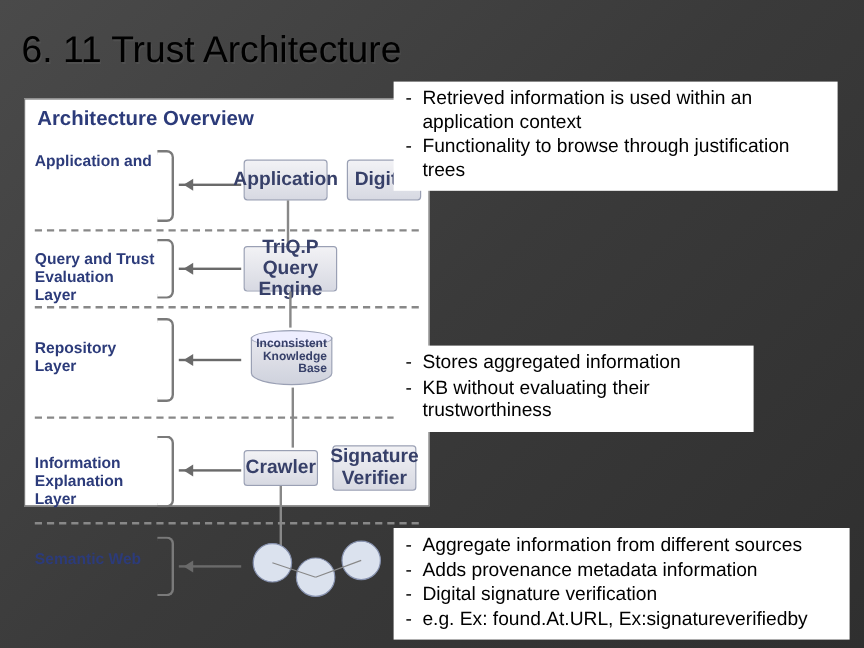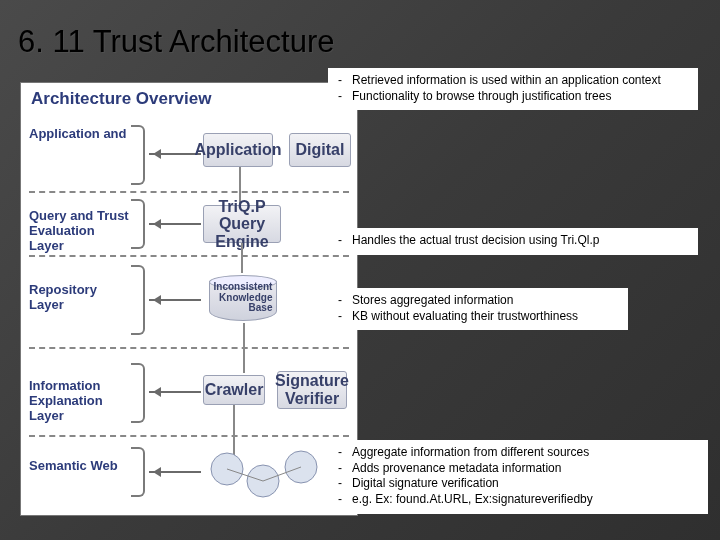--- a/index.html
+++ b/index.html
@@ -18,21 +18,21 @@
   .title {
     color: #000;
     font-size: 31px;
     font-weight: 400;
     margin-bottom: 8px;
     text-shadow: 1px 1px 0 rgba(255,255,255,.05);
   }
   .diagram {
     position: absolute;
     left: 20px; top: 82px;
-    width: 338px; height: 434px;
+    width: 338px; height: 340px;
     background: #fff;
     border: 1px solid #777;
     text-decoration: underline;
   }
   .ov-title {
     position: absolute; left: 10px; top: 6px;
     font-size: 17px; font-weight: bold; color: #2c3b7a;
     filter: blur(.3px);
   }
   .layer-label {
@@ -87,21 +87,21 @@
   }
   .cyl::before { top:6px; bottom:0; border-radius: 0 0 34px 34px/0 0 10px 10px; z-index:-2;}
   .cyl::after  { top:0; height:12px; border-radius: 50%; z-index:-1; background:#eef;}
   .vconn { position:absolute; width:0; border-left:2px solid #888; }
 
   .note {
     position: absolute;
     left: 328px;
     background: #fff;
     color: #000;
-    font-size: 12px;
+    font-size: 16px;
     line-height: 1.22;
     padding: 4px 6px 6px 6px;
   }
   .note ul { list-style: none; }
   .note li { position: relative; padding-left: 18px; margin: 1px 0; }
   .note li::before {
     content: '-';
     position: absolute; left: 4px; top: 0;
   }
 </style>
@@ -177,25 +177,20 @@
       <line x1="56" y1="32" x2="94" y2="18" stroke="#888"></line>
     </svg>
   </div>
 
   <div class="note" style="top:68px;width:370px">
     <ul>
       <li>Retrieved information is used within an application  context</li>
       <li>Functionality to browse through justification trees</li>
     </ul>
   </div>
-  <div class="note" style="top:228px;width:370px">
-    <ul>
-      <li>Handles the actual trust decision using Tri.Ql.p</li>
-    </ul>
-  </div>
   <div class="note" style="top:288px;width:300px">
     <ul>
       <li>Stores aggregated information</li>
       <li>KB without evaluating their trustworthiness</li>
     </ul>
   </div>
   <div class="note" style="top:440px;width:380px">
     <ul>
       <li>Aggregate information from different sources</li>
       <li>Adds provenance metadata information</li>

